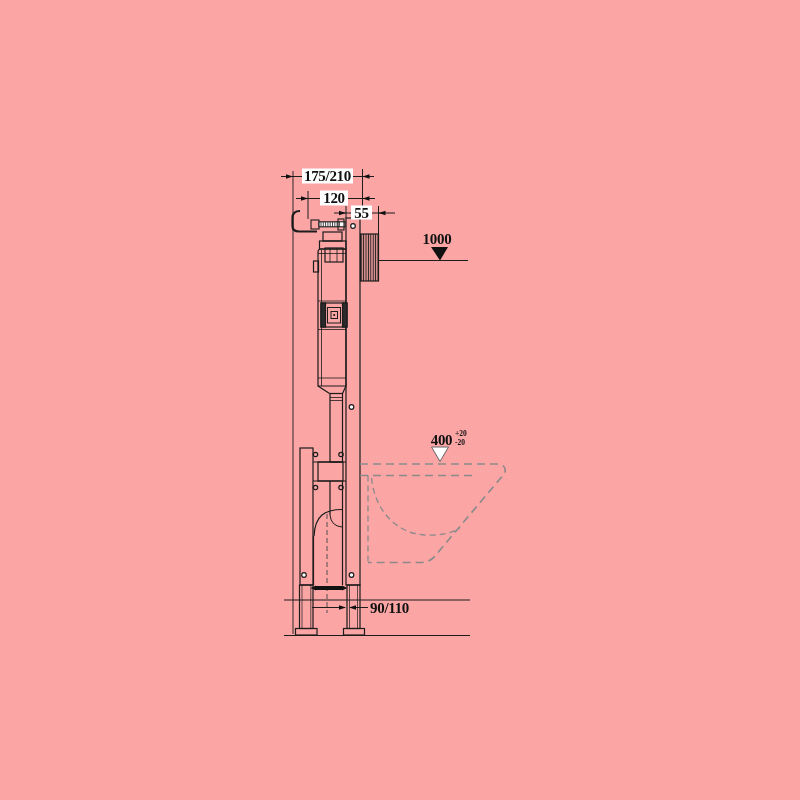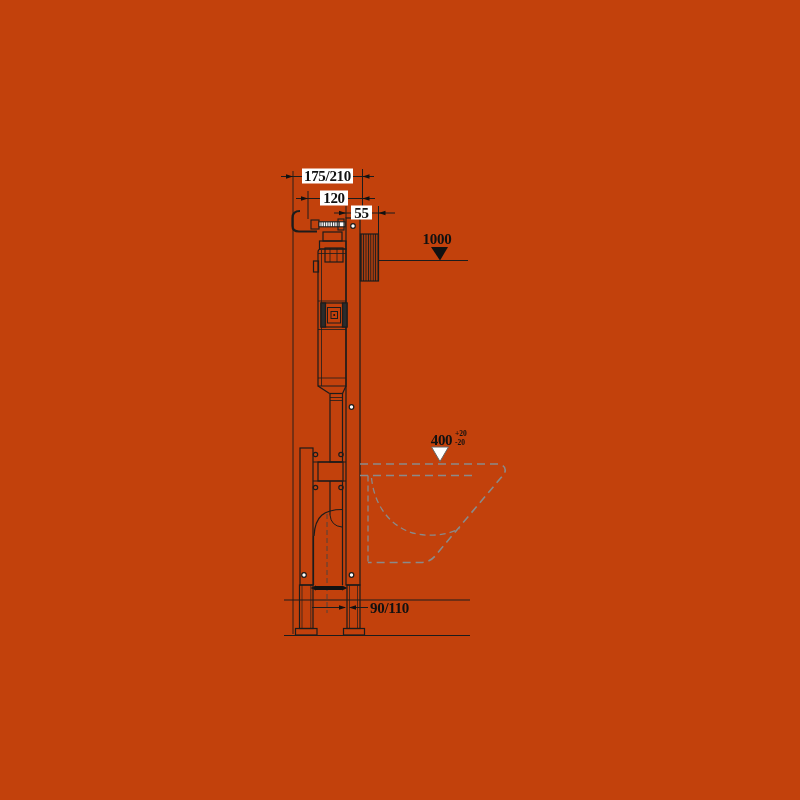--- a/index.html
+++ b/index.html
@@ -1,16 +1,16 @@
 <!DOCTYPE html>
 <html><head>
 <meta charset="utf-8">
 <style>
   html,body{margin:0;padding:0;background:#fff;}
-  .canvas{position:relative;width:800px;height:800px;background:#c2410c;overflow:hidden;
+  .canvas{position:relative;width:800px;height:800px;background:#fca5a5;overflow:hidden;
           font-family:"Liberation Serif",serif;}
   svg text{font-family:"Liberation Serif",serif;font-weight:bold;fill:#111;letter-spacing:-0.3px;}
   .dim-txt{font-size:15px;}
   .tol-txt{font-size:7.5px;letter-spacing:0;}
 </style>
 </head>
 <body>
 
 <div class="canvas">
 <svg width="800" height="800" viewBox="0 0 800 800">

